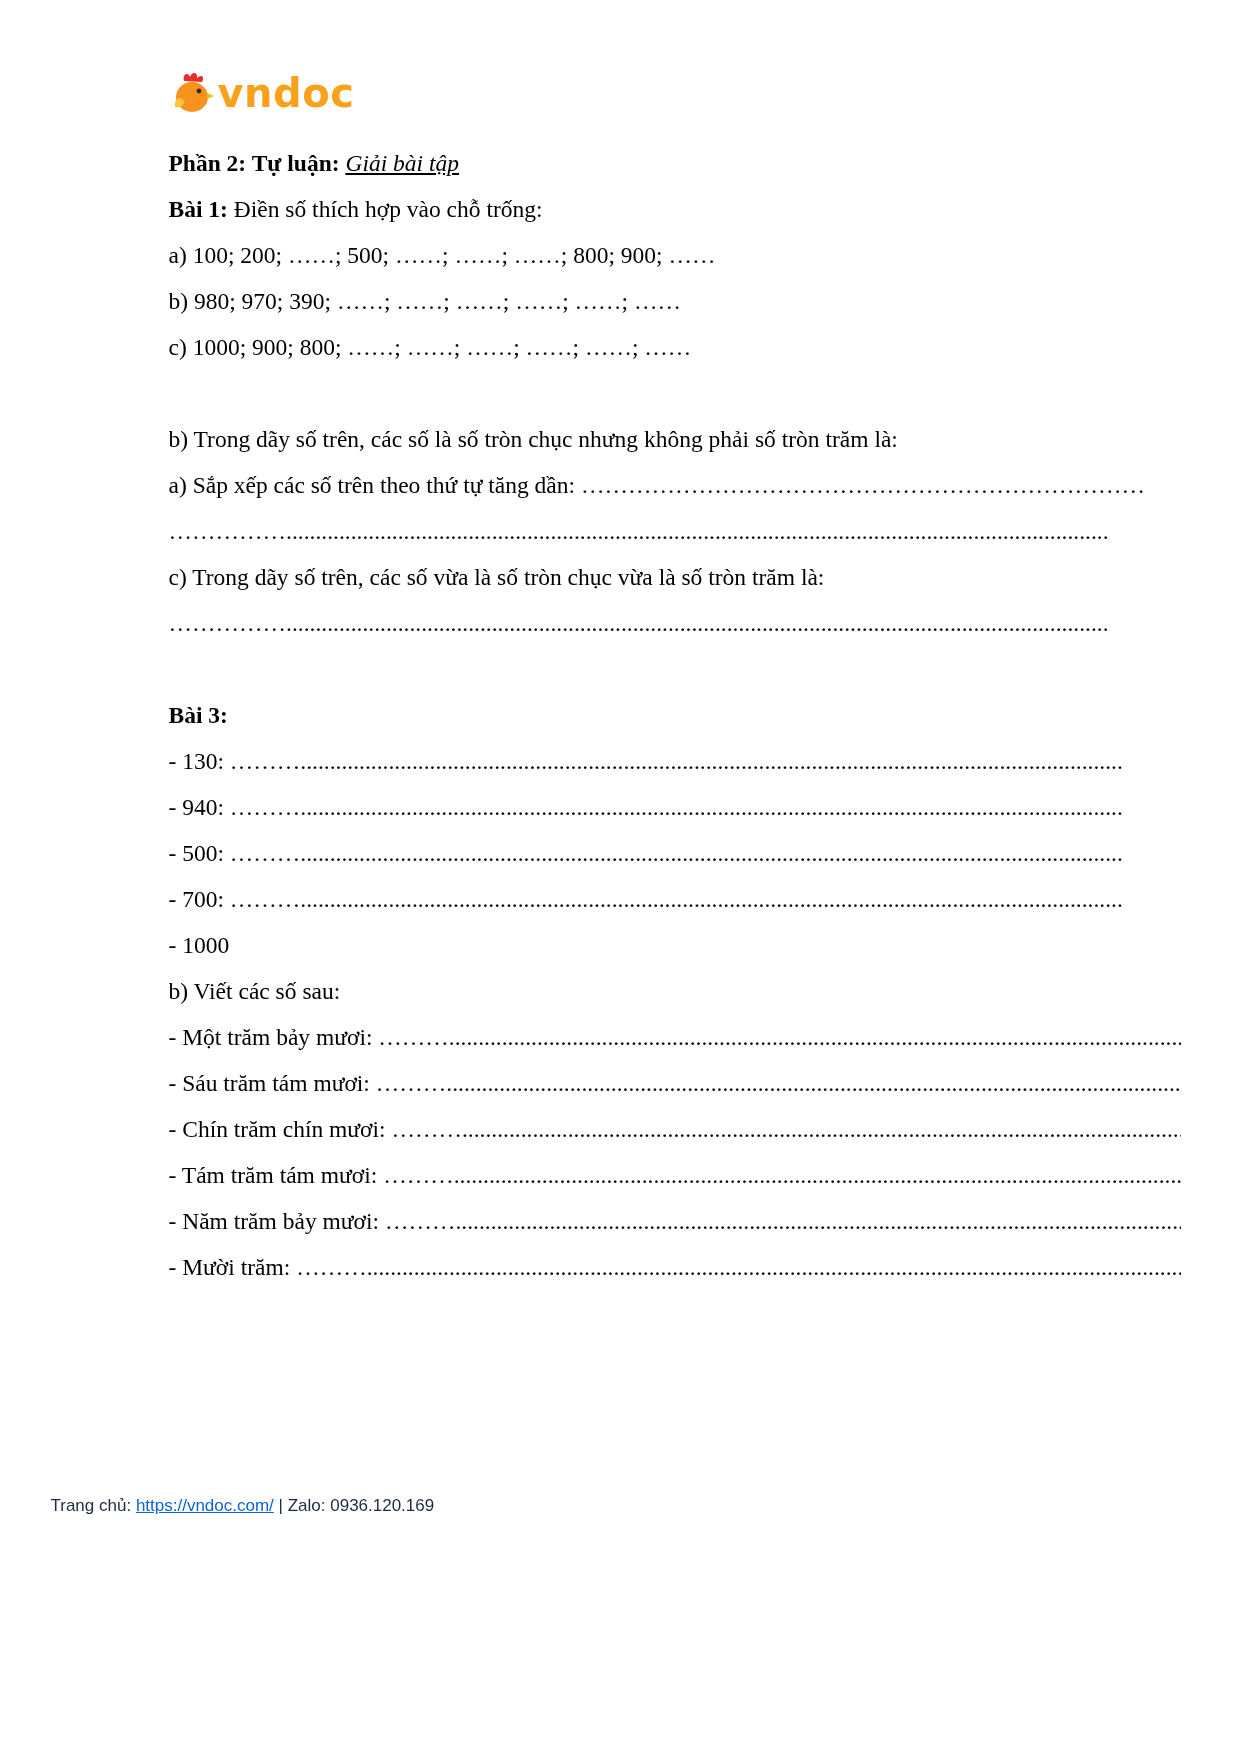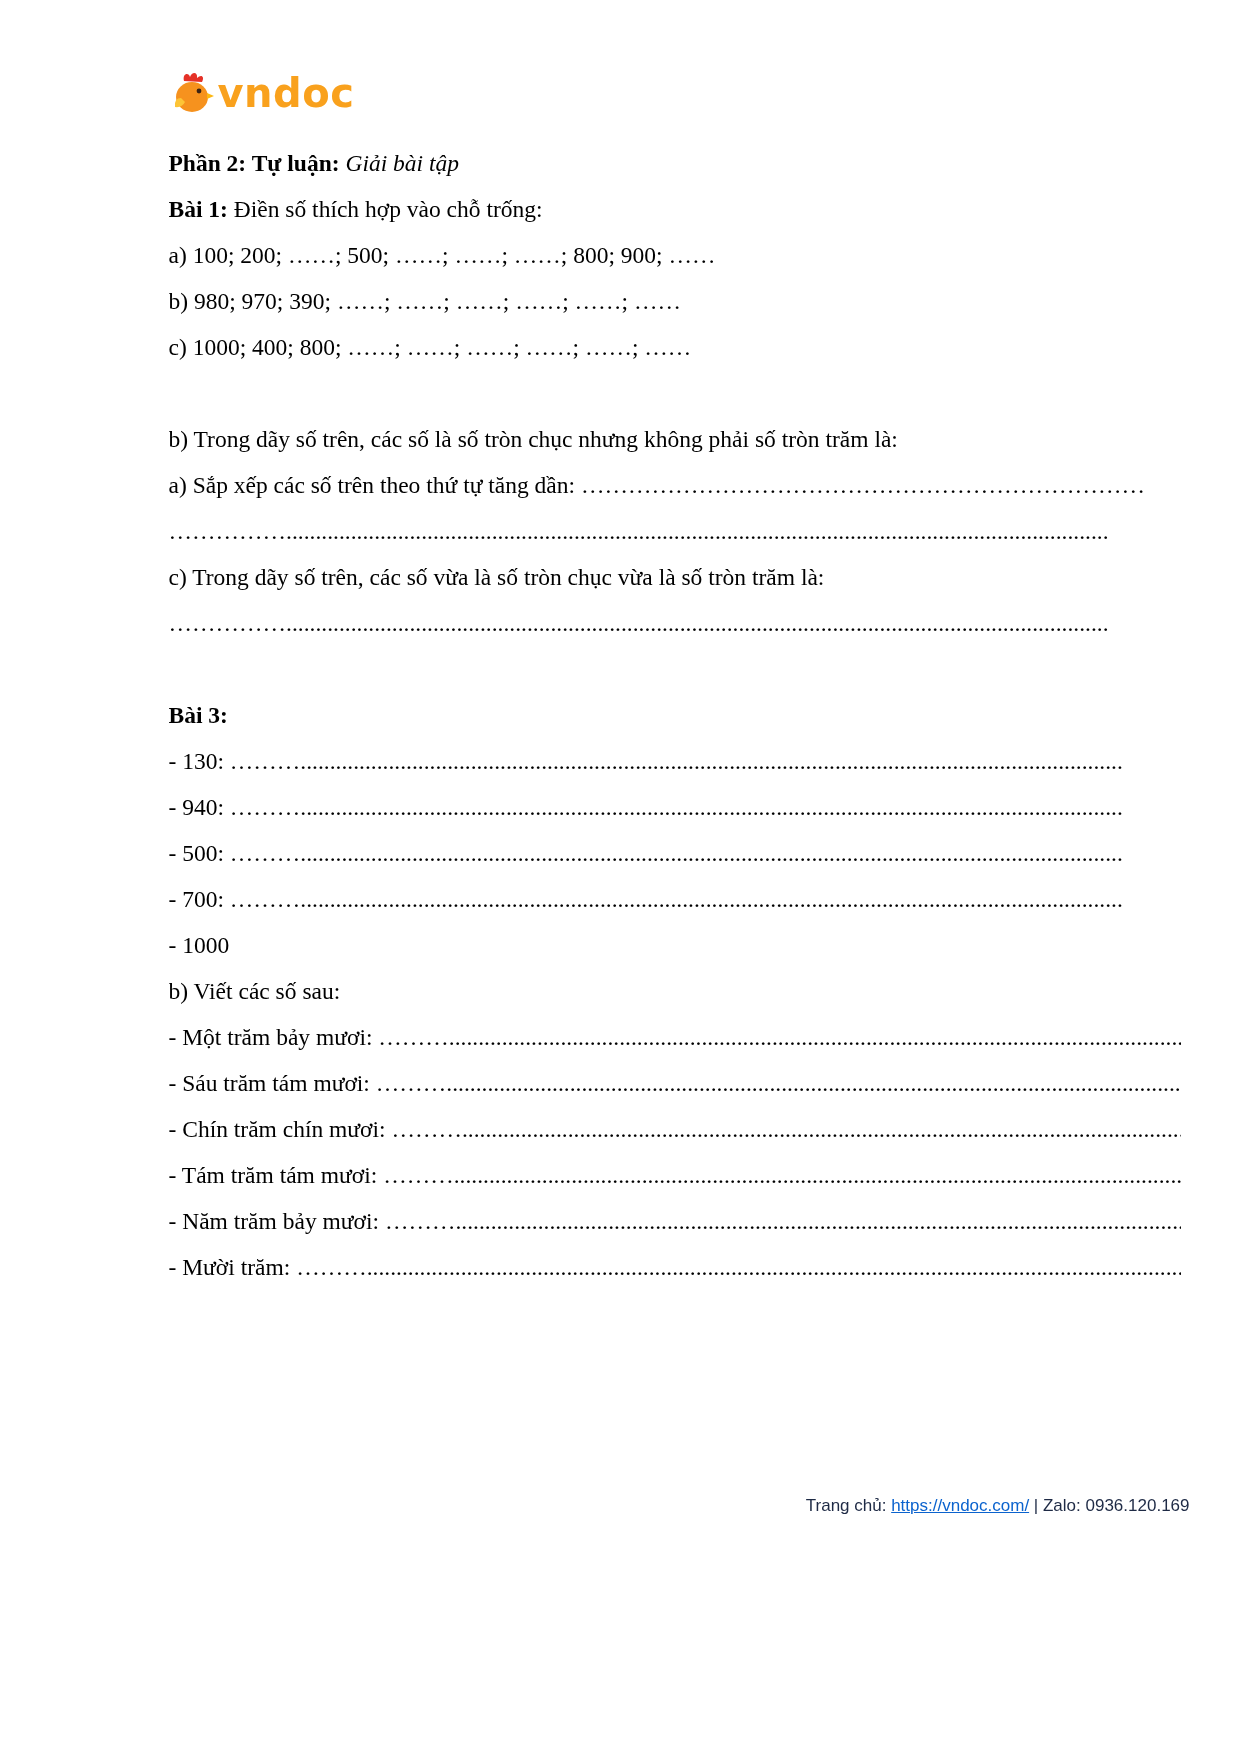--- a/index.html
+++ b/index.html
@@ -37,28 +37,28 @@
     line-height: 44px;
   }
   .line {
     margin: 0;
     font-size: 23.5px;
     line-height: 46px;
     white-space: nowrap;
     overflow: hidden;
   }
   .bold { font-weight: bold; }
-  .italic { font-style: italic; }
+  .italic { font-style: italic; text-decoration: underline; }
   .spacer { height: 46px; }
   .footer {
     position: absolute;
     left: 0;
     top: 1492px;
     width: 100%;
-    text-align: right;
+    text-align: left;
     font-family: "Liberation Sans", sans-serif;
     font-size: 17px;
     color: #1e2a45;
   }
   .footer a { color: #0b63ce; text-decoration: underline; }
 </style>
 </head>
 <body>
 
 <div class="page">
@@ -81,21 +81,21 @@
       <span class="bold">Phần 2: Tự luận:</span>
       <span class="italic">Giải bài tập</span>
     </p>
 
     <p class="line">
       <span class="bold">Bài 1:</span>
       <span>Điền số thích hợp vào chỗ trống:</span>
     </p>
     <p class="line">a) 100; 200; ……; 500; ……; ……; ……; 800; 900; ……</p>
     <p class="line">b) 980; 970; 390; ……; ……; ……; ……; ……; ……</p>
-    <p class="line">c) 1000; 400; 800; ……; ……; ……; ……; ……; ……</p>
+    <p class="line">c) 1000; 900; 800; ……; ……; ……; ……; ……; ……</p>
 
     <div class="spacer"></div>
 
     <p class="line">b) Trong dãy số trên, các số là số tròn chục nhưng không phải số tròn trăm là:</p>
     <p class="line">a) Sắp xếp các số trên theo thứ tự tăng dần: ………………………………………………………………</p>
     <p class="line">……………............................................................................................................................................</p>
     <p class="line">c) Trong dãy số trên, các số vừa là số tròn chục vừa là số tròn trăm là:</p>
     <p class="line">……………............................................................................................................................................</p>
 
     <div class="spacer"></div>

